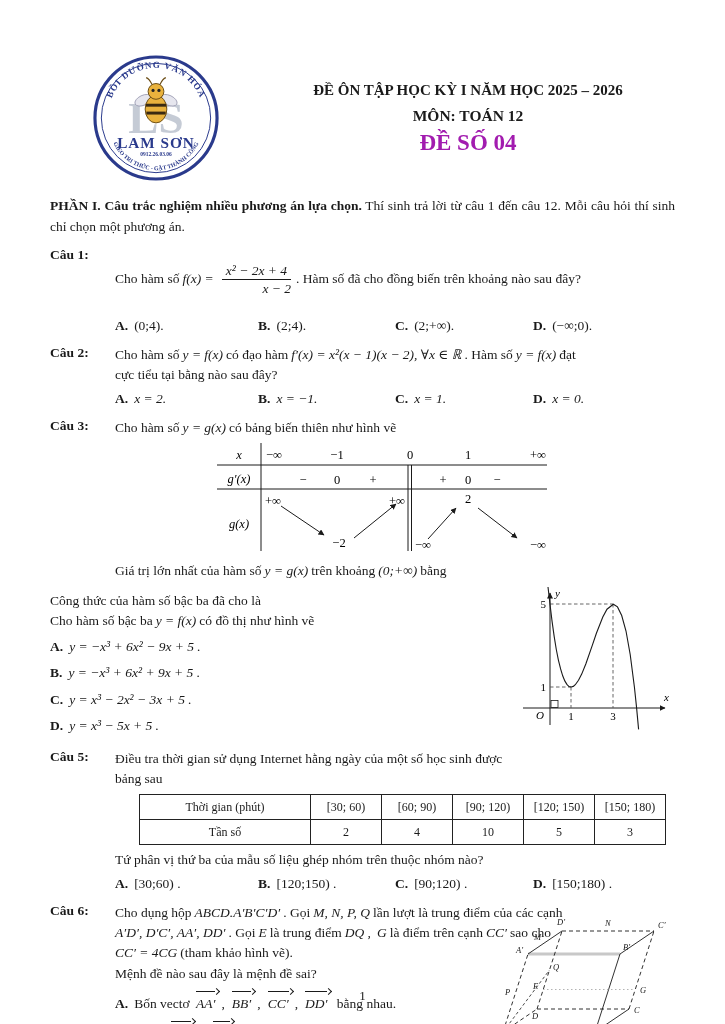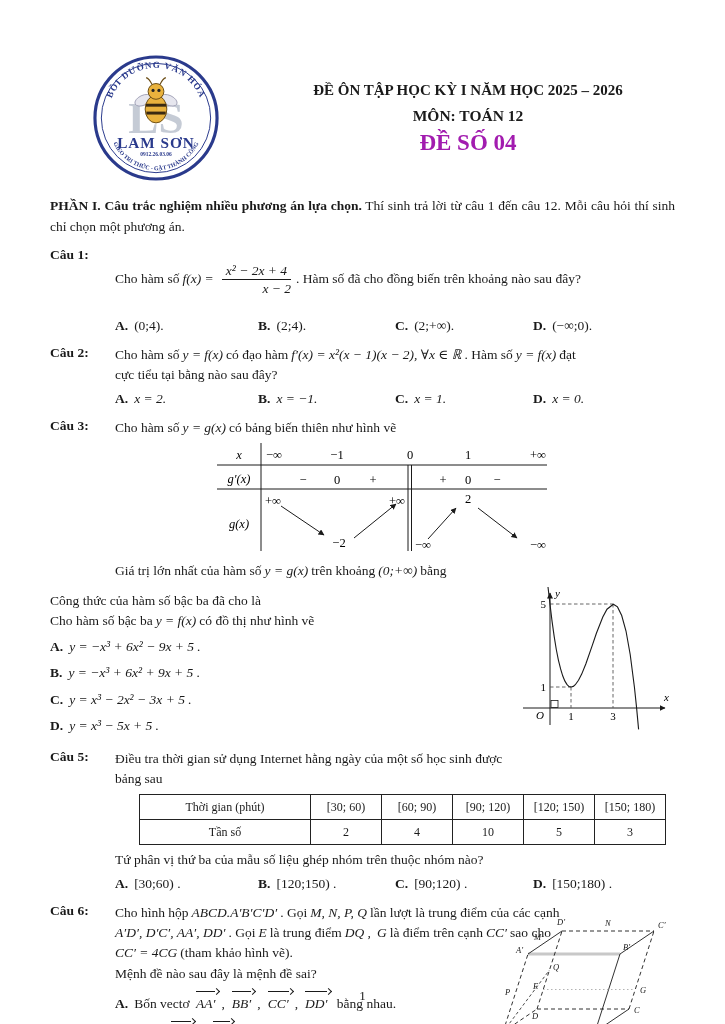--- a/index.html
+++ b/index.html
@@ -264,21 +264,21 @@
         <div class="opt"><span class="ok">C.</span><span class="ov">[90;120) .</span></div>
         <div class="opt"><span class="ok">D.</span><span class="ov">[150;180) .</span></div>
       </div>
     </div>
   </div>
 
   <div class="q">
     <div class="qlabel">Câu 6:</div>
     <div class="qbody">
       <div>
-        <span>Cho hình hộp</span><span class="m">ABCD.A′B′C′D′</span><span>. Gọi</span><span class="m">M, N, P, Q</span><span>lần lượt là trung điểm của các cạnh</span>
+        <span>Cho dụng hộp</span><span class="m">ABCD.A′B′C′D′</span><span>. Gọi</span><span class="m">M, N, P, Q</span><span>lần lượt là trung điểm của các cạnh</span>
       </div>
       <div>
         <span class="m" style="margin-left:0">A′D′, D′C′, AA′, DD′</span><span>. Gọi</span><span class="m">E</span><span>là trung điểm</span><span class="m">DQ ,</span><span class="m">G</span><span>là điểm trên cạnh</span><span class="m">CC′</span><span>sao cho</span>
       </div>
       <div class="q6figwrap">
         <svg viewBox="0 0 210 135" width="210" height="135">
           <g fill="none" stroke="#1a1a1a" stroke-width="0.9">
             <line x1="57" y1="37" x2="149" y2="37" stroke="#c8c8c8" stroke-width="3"></line>
             <line x1="32" y1="115" x2="124" y2="115" stroke-width="1.7"></line>
             <line x1="124" y1="115" x2="158" y2="92"></line>

